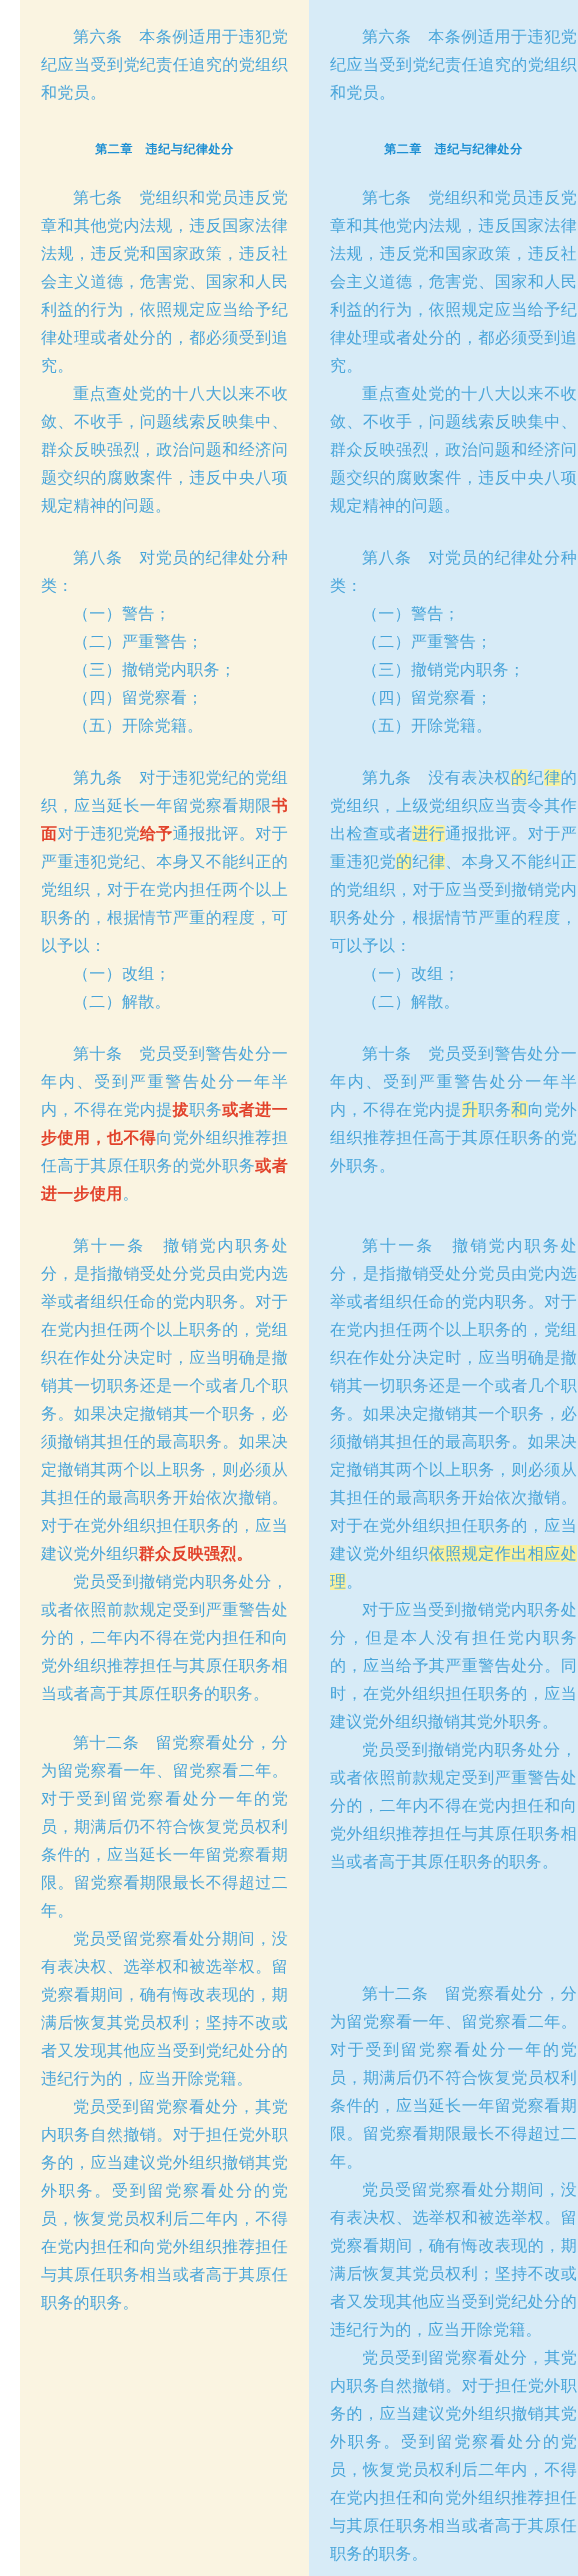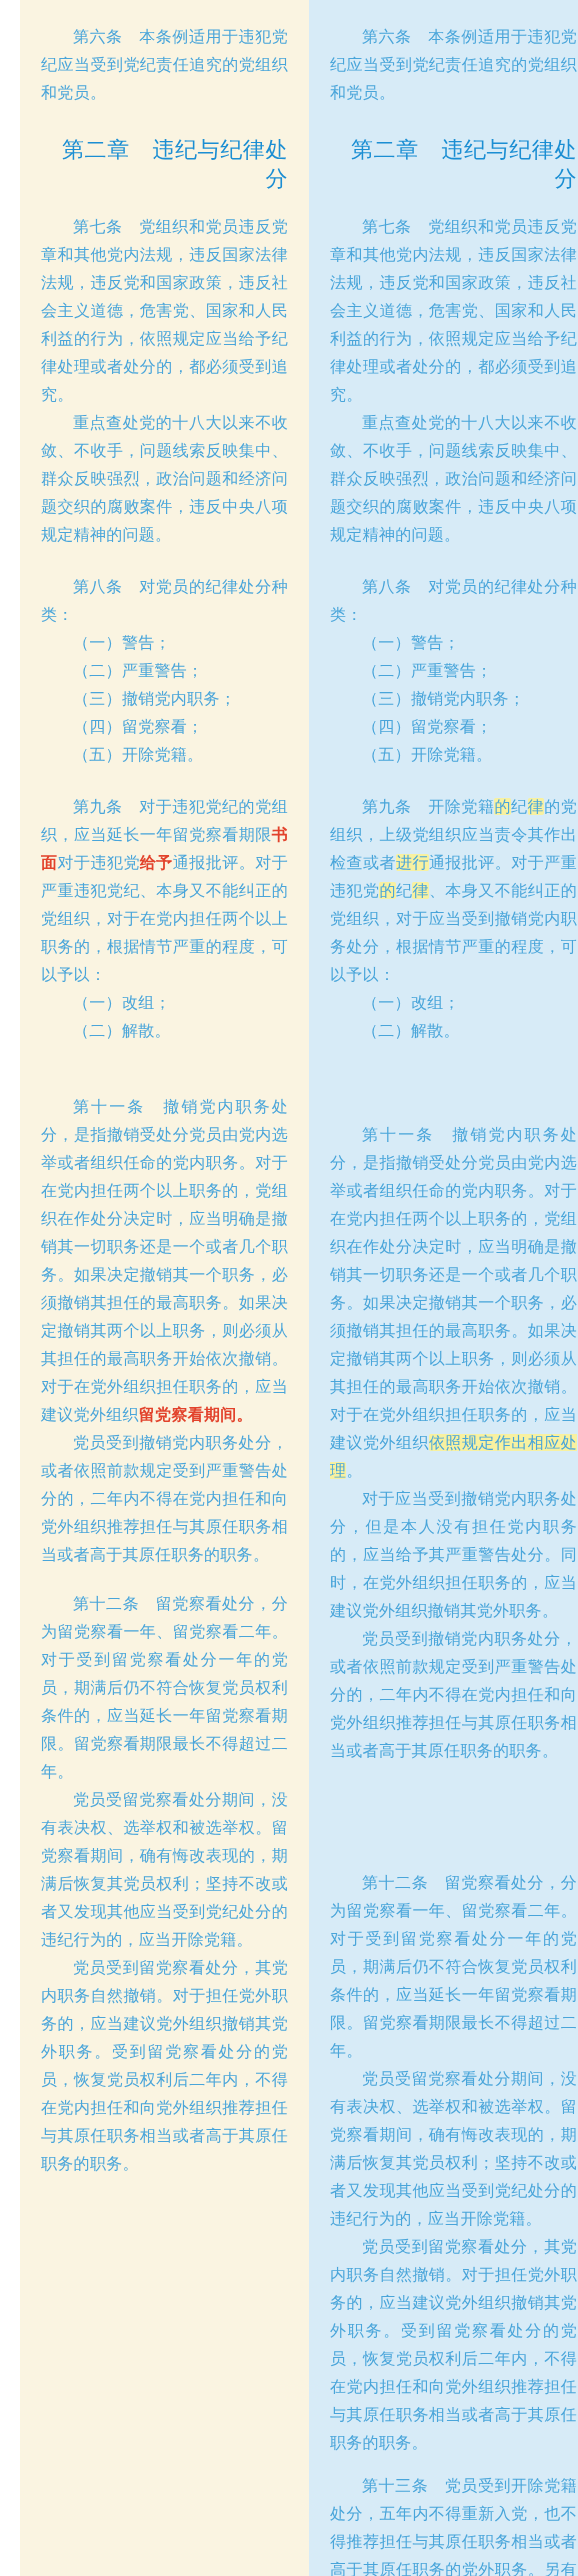--- a/index.html
+++ b/index.html
@@ -15,22 +15,22 @@
     overflow:hidden;
   }
   #col-left{left:0;background:#faf4e1;}
   #col-right{left:289px;background:#d7ebf7;}
   .p{
     font-size:16px;line-height:28px;color:#49a5da;
     text-indent:2em;margin:0;text-align:justify;
     letter-spacing:0.3px;
   }
   .h2{
-    font-size:22px;line-height:29px;font-weight:normal;color:#1b8ed3;
-    text-align:right;margin:0;letter-spacing:0.6px;
+    font-size:12px;line-height:29px;font-weight:bold;color:#1b8ed3;
+    text-align:center;margin:0;letter-spacing:0.6px;
   }
   .gap{width:100%;}
   span.rn{}
   span.rr{color:#e2422b;font-weight:bold;}
   span.rh{background:#f8f1a0;border-radius:1.7px;}
 </style>
 </head>
 <body>
 
 <div id="stage">
@@ -46,22 +46,23 @@
       <p class="p"><span class="rn">（一）警告；</span></p>
       <p class="p"><span class="rn">（二）严重警告；</span></p>
       <p class="p"><span class="rn">（三）撤销党内职务；</span></p>
       <p class="p"><span class="rn">（四）留党察看；</span></p>
       <p class="p"><span class="rn">（五）开除党籍。</span></p>
       <div class="gap" style="height: 24px;"></div>
       <p class="p"><span class="rn">第九条　对于违犯党纪的党组织，应当延长一年留党察看期限</span><span class="rr">书面</span><span class="rn">对于违犯党</span><span class="rr">给予</span><span class="rn">通报批评。对于严重违犯党纪、本身又不能纠正的党组织，对于在党内担任两个以上职务的，根据情节严重的程度，可以予以：</span></p>
       <p class="p"><span class="rn">（一）改组；</span></p>
       <p class="p"><span class="rn">（二）解散。</span></p>
       <div class="gap" style="height: 24px;"></div>
+      <p class="p"><span class="rn">第十条　党员受到警告处分一年内、受到严重警告处分一年半内，不得在党内提</span><span class="rr">拔</span><span class="rn">职务</span><span class="rr">或者进一步使用，也不得</span><span class="rn">向党外组织推荐担任高于其原任职务的党外职务</span><span class="rr">或者进一步使用</span><span class="rn">。</span></p>
       <div class="gap" style="height: 24px;"></div>
-      <p class="p"><span class="rn">第十一条　撤销党内职务处分，是指撤销受处分党员由党内选举或者组织任命的党内职务。对于在党内担任两个以上职务的，党组织在作处分决定时，应当明确是撤销其一切职务还是一个或者几个职务。如果决定撤销其一个职务，必须撤销其担任的最高职务。如果决定撤销其两个以上职务，则必须从其担任的最高职务开始依次撤销。对于在党外组织担任职务的，应当建议党外组织</span><span class="rr">留党察看期间。</span></p>
+      <p class="p"><span class="rn">第十一条　撤销党内职务处分，是指撤销受处分党员由党内选举或者组织任命的党内职务。对于在党内担任两个以上职务的，党组织在作处分决定时，应当明确是撤销其一切职务还是一个或者几个职务。如果决定撤销其一个职务，必须撤销其担任的最高职务。如果决定撤销其两个以上职务，则必须从其担任的最高职务开始依次撤销。对于在党外组织担任职务的，应当建议党外组织</span><span class="rr">群众反映强烈。</span></p>
       <p class="p"><span class="rn">党员受到撤销党内职务处分，或者依照前款规定受到严重警告处分的，二年内不得在党内担任和向党外组织推荐担任与其原任职务相当或者高于其原任职务的职务。</span></p>
       <div class="gap" style="height: 21px;"></div>
       <p class="p"><span class="rn">第十二条　留党察看处分，分为留党察看一年、留党察看二年。对于受到留党察看处分一年的党员，期满后仍不符合恢复党员权利条件的，应当延长一年留党察看期限。留党察看期限最长不得超过二年。</span></p>
       <p class="p"><span class="rn">党员受留党察看处分期间，没有表决权、选举权和被选举权。留党察看期间，确有悔改表现的，期满后恢复其党员权利；坚持不改或者又发现其他应当受到党纪处分的违纪行为的，应当开除党籍。</span></p>
       <p class="p"><span class="rn">党员受到留党察看处分，其党内职务自然撤销。对于担任党外职务的，应当建议党外组织撤销其党外职务。受到留党察看处分的党员，恢复党员权利后二年内，不得在党内担任和向党外组织推荐担任与其原任职务相当或者高于其原任职务的职务。</span></p>
     </div>
   <div id="col-right" class="col">
       <p class="p"><span class="rn">第六条　本条例适用于违犯党纪应当受到党纪责任追究的党组织和党员。</span></p>
       <div class="gap" style="height: 28px;"></div>
       <div class="h2">第二章　违纪与纪律处分</div>
@@ -69,24 +70,25 @@
       <p class="p"><span class="rn">第七条　党组织和党员违反党章和其他党内法规，违反国家法律法规，违反党和国家政策，违反社会主义道德，危害党、国家和人民利益的行为，依照规定应当给予纪律处理或者处分的，都必须受到追究。</span></p>
       <p class="p"><span class="rn">重点查处党的十八大以来不收敛、不收手，问题线索反映集中、群众反映强烈，政治问题和经济问题交织的腐败案件，违反中央八项规定精神的问题。</span></p>
       <div class="gap" style="height: 24px;"></div>
       <p class="p"><span class="rn">第八条　对党员的纪律处分种类：</span></p>
       <p class="p"><span class="rn">（一）警告；</span></p>
       <p class="p"><span class="rn">（二）严重警告；</span></p>
       <p class="p"><span class="rn">（三）撤销党内职务；</span></p>
       <p class="p"><span class="rn">（四）留党察看；</span></p>
       <p class="p"><span class="rn">（五）开除党籍。</span></p>
       <div class="gap" style="height: 24px;"></div>
-      <p class="p"><span class="rn">第九条　开除党籍</span><span class="rh">的</span><span class="rn">纪</span><span class="rh">律</span><span class="rn">的党组织，上级党组织应当责令其作出检查或者</span><span class="rh">进行</span><span class="rn">通报批评。对于严重违犯党</span><span class="rh">的</span><span class="rn">纪</span><span class="rh">律</span><span class="rn">、本身又不能纠正的党组织，对于应当受到撤销党内职务处分，根据情节严重的程度，可以予以：</span></p>
+      <p class="p"><span class="rn">第九条　没有表决权</span><span class="rh">的</span><span class="rn">纪</span><span class="rh">律</span><span class="rn">的党组织，上级党组织应当责令其作出检查或者</span><span class="rh">进行</span><span class="rn">通报批评。对于严重违犯党</span><span class="rh">的</span><span class="rn">纪</span><span class="rh">律</span><span class="rn">、本身又不能纠正的党组织，对于应当受到撤销党内职务处分，根据情节严重的程度，可以予以：</span></p>
       <p class="p"><span class="rn">（一）改组；</span></p>
       <p class="p"><span class="rn">（二）解散。</span></p>
       <div class="gap" style="height: 24px;"></div>
+      <p class="p"><span class="rn">第十条　党员受到警告处分一年内、受到严重警告处分一年半内，不得在党内提</span><span class="rh">升</span><span class="rn">职务</span><span class="rh">和</span><span class="rn">向党外组织推荐担任高于其原任职务的党外职务。</span></p>
       <div class="gap" style="height: 52px;"></div>
       <p class="p"><span class="rn">第十一条　撤销党内职务处分，是指撤销受处分党员由党内选举或者组织任命的党内职务。对于在党内担任两个以上职务的，党组织在作处分决定时，应当明确是撤销其一切职务还是一个或者几个职务。如果决定撤销其一个职务，必须撤销其担任的最高职务。如果决定撤销其两个以上职务，则必须从其担任的最高职务开始依次撤销。对于在党外组织担任职务的，应当建议党外组织</span><span class="rh">依照规定作出相应处理</span><span class="rn">。</span></p>
       <p class="p"><span class="rn">对于应当受到撤销党内职务处分，但是本人没有担任党内职务的，应当给予其严重警告处分。同时，在党外组织担任职务的，应当建议党外组织撤销其党外职务。</span></p>
       <p class="p"><span class="rn">党员受到撤销党内职务处分，或者依照前款规定受到严重警告处分的，二年内不得在党内担任和向党外组织推荐担任与其原任职务相当或者高于其原任职务的职务。</span></p>
       <div class="gap" style="height: 104px;"></div>
       <p class="p"><span class="rn">第十二条　留党察看处分，分为留党察看一年、留党察看二年。对于受到留党察看处分一年的党员，期满后仍不符合恢复党员权利条件的，应当延长一年留党察看期限。留党察看期限最长不得超过二年。</span></p>
       <p class="p"><span class="rn">党员受留党察看处分期间，没有表决权、选举权和被选举权。留党察看期间，确有悔改表现的，期满后恢复其党员权利；坚持不改或者又发现其他应当受到党纪处分的违纪行为的，应当开除党籍。</span></p>
       <p class="p"><span class="rn">党员受到留党察看处分，其党内职务自然撤销。对于担任党外职务的，应当建议党外组织撤销其党外职务。受到留党察看处分的党员，恢复党员权利后二年内，不得在党内担任和向党外组织推荐担任与其原任职务相当或者高于其原任职务的职务。</span></p>
       <div class="gap" style="height: 15px;"></div>
       <p class="p"><span class="rn">第十三条　党员受到开除党籍处分，五年内不得重新入党，也不得推荐担任与其原任职务相当或者高于其原任职务的党外职务。另有规定不准重新入党的，依照规定。</span></p>

